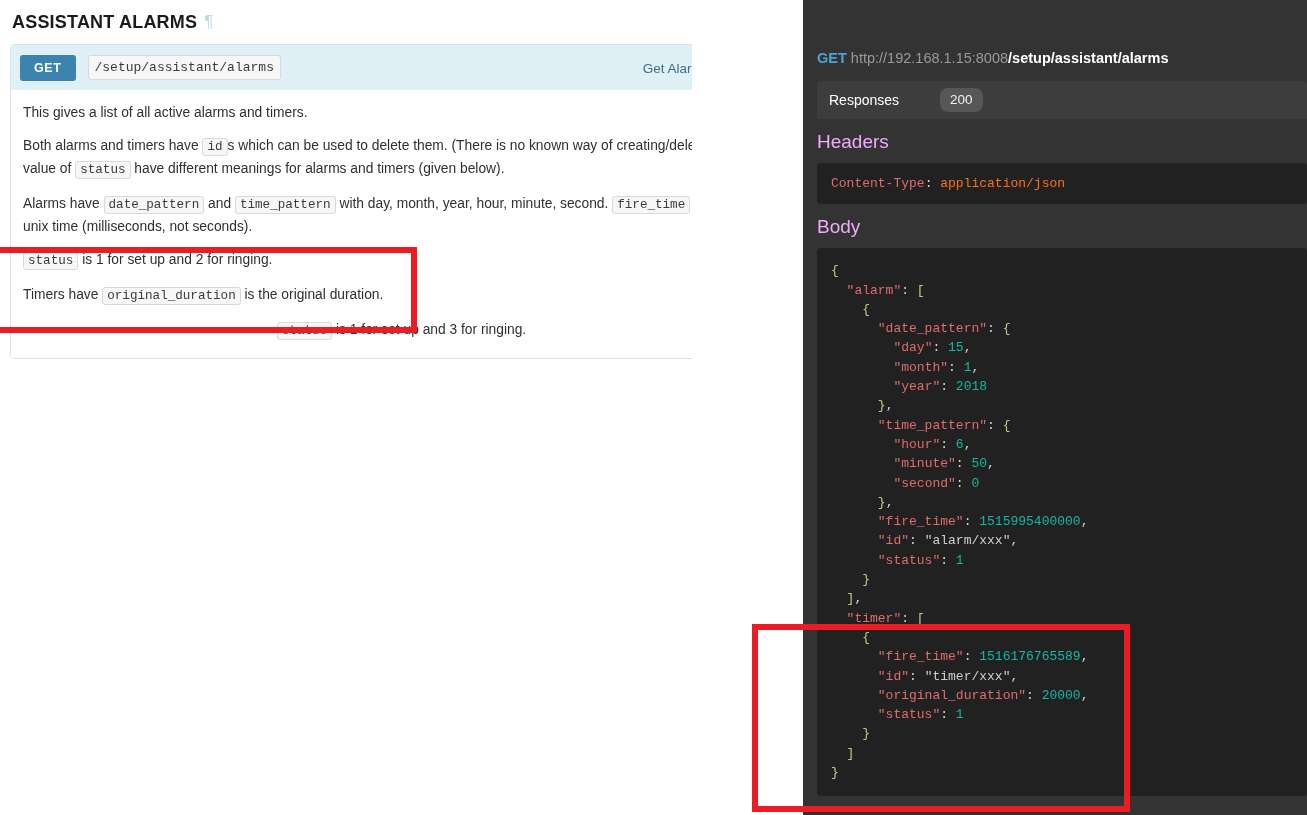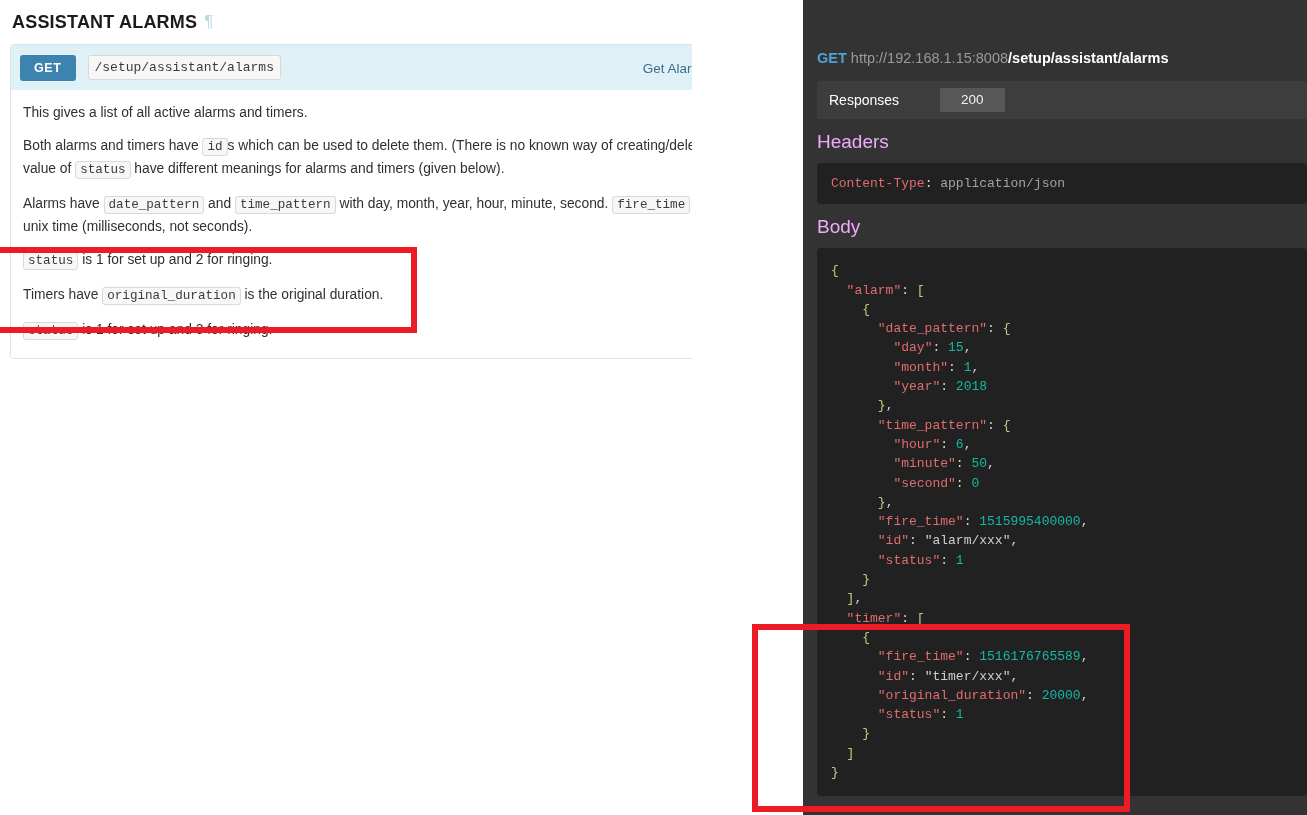--- a/index.html
+++ b/index.html
@@ -92,21 +92,21 @@
   .op-body {
     padding: 12px 12px 14px 12px;
     background: #ffffff;
   }
   .op-body p {
     margin: 0 0 12px 0;
     font-size: 13.8px;
     line-height: 21px;
     color: #303030;
   }
-  .op-body p:last-child { margin-bottom: 2px; }
+  .op-body p:last-child { margin-bottom: 2px; text-align: center; }
   code.inline {
     font-family: "Liberation Mono", monospace;
     font-size: 12.6px;
     background: #f7f7f7;
     border: 1px solid #d9d9d9;
     border-radius: 3px;
     padding: 1px 4px;
     color: #3b3b3b;
     white-space: nowrap;
   }
@@ -143,22 +143,22 @@
   }
   .resp-tabs .lbl {
     font-size: 14px;
     color: #ffffff;
   }
   .status-chip {
     margin-left: 13px;
     background: #575757;
     color: #f2f2f2;
     font-size: 13.5px;
-    border-radius: 0;
-    padding: 4px 21px;
+    border-radius: 8px;
+    padding: 4px 10px;
     line-height: 16px;
   }
 
   .section-label {
     margin: 14px 8px 0 14px;
     font-size: 19px;
     color: #f0abfc;
     line-height: 18px;
   }
 
@@ -174,21 +174,21 @@
     white-space: pre;
     color: #d4d4d4;
     overflow: hidden;
   }
   .code-box.body-box { padding: 13px 14px 14px 14px; }
   .k   { color: #e06c6c; }         
   .n   { color: #14b8a6; }         
   .s   { color: #cfcfcf; }         
   .p   { color: #c8c884; }         
   .hv  { color: #e06c6c; }         
-  .hvv { color: #a3a3a3; }         
+  .hvv { color: #f97316; }         
   .c   { color: #d4d4d4; }
 
   
   .hl-box {
     position: absolute;
     border: 6px solid #ed1c24;
     pointer-events: none;
   }
   #hl-left  { left: -6px;  top: 247px; width: 423px; height: 86px; }
   #hl-right { left: 752px; top: 624px; width: 378px; height: 188px; }

